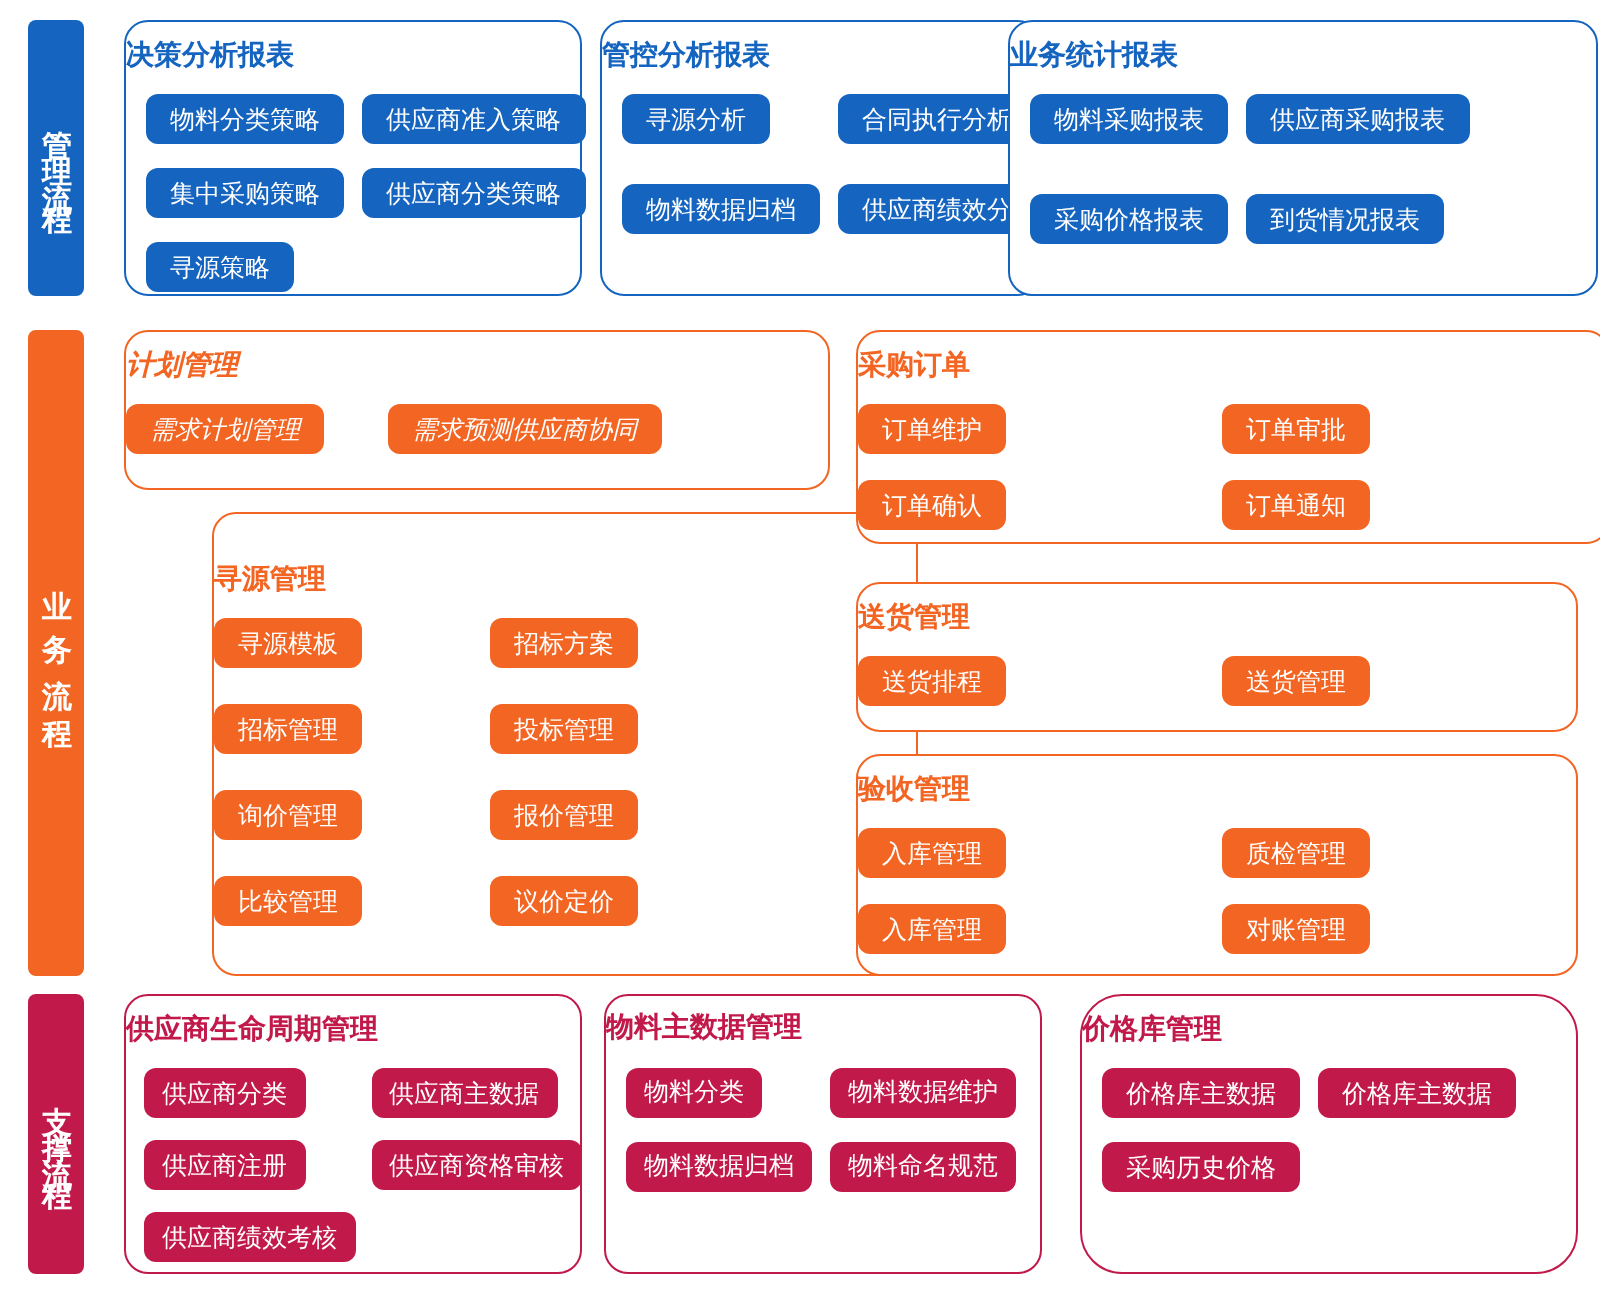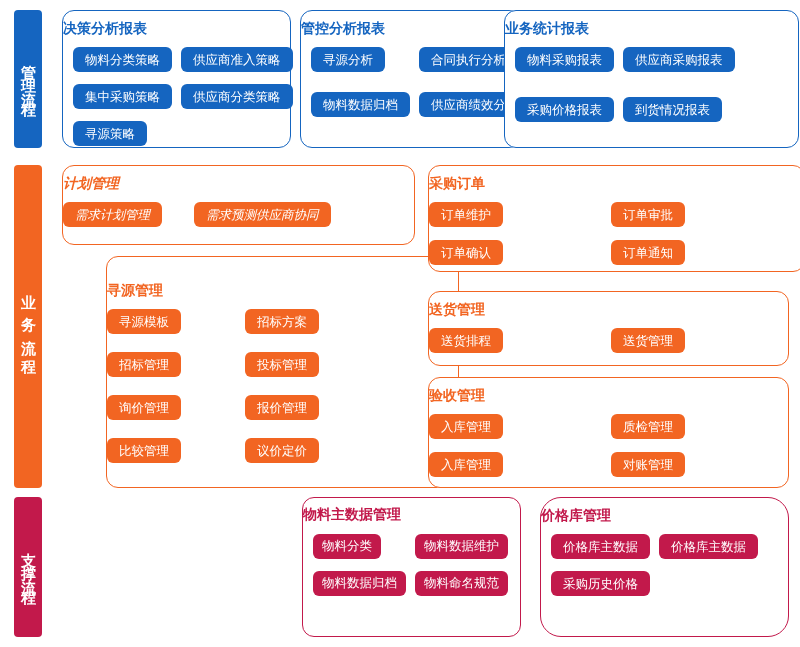--- a/index.html
+++ b/index.html
@@ -160,20 +160,30 @@
           <div class="chip">入库管理</div>
           <div class="chip">质检管理</div>
           <div class="chip">入库管理</div>
           <div class="chip">对账管理</div>
         </div>
       </div>
   </section>
 
   <section class="band band-support" style="--accent: #c2194b;">
     <div class="band-label ls-s">支撑流程</div>
+    <div class="group g-supplier">
+        <div class="group-title">供应商生命周期管理</div>
+        <div class="items">
+          <div class="chip">供应商分类</div>
+          <div class="chip">供应商主数据</div>
+          <div class="chip">供应商注册</div>
+          <div class="chip">供应商资格审核</div>
+          <div class="chip">供应商绩效考核</div>
+        </div>
+      </div>
     <div class="group g-material">
         <div class="group-title">物料主数据管理</div>
         <div class="items">
           <div class="chip">物料分类</div>
           <div class="chip">物料数据维护</div>
           <div class="chip">物料数据归档</div>
           <div class="chip">物料命名规范</div>
         </div>
       </div>
     <div class="group g-price">

